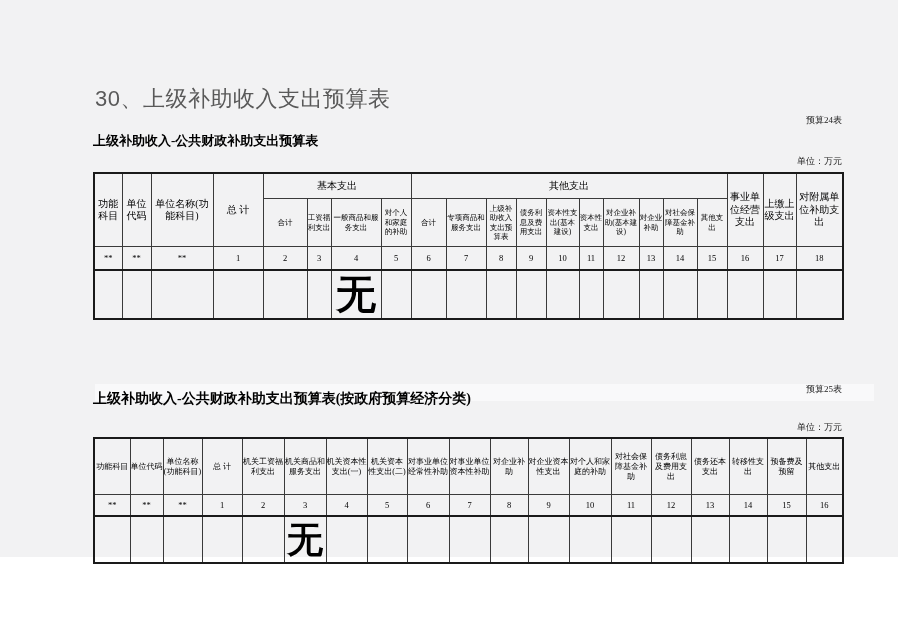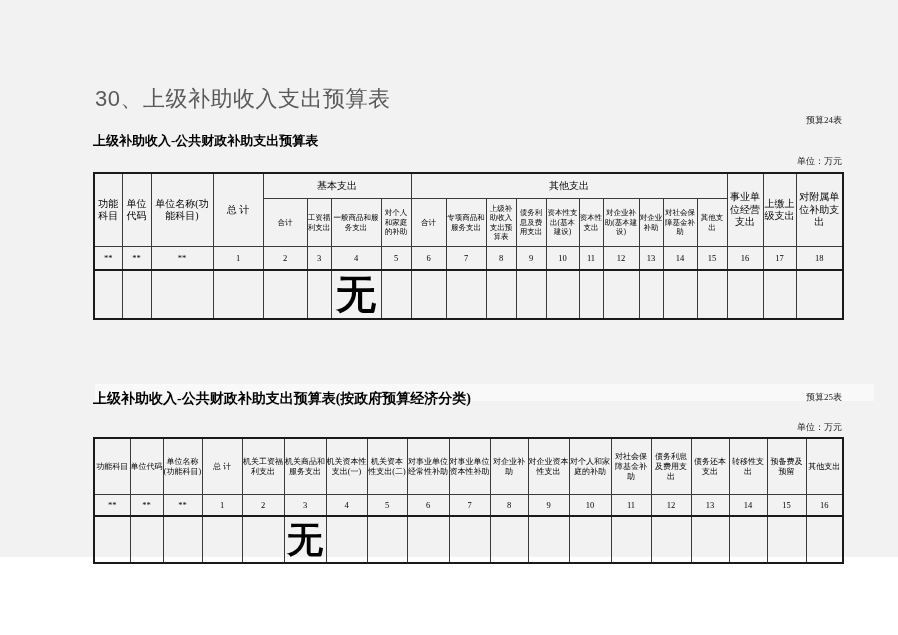--- a/index.html
+++ b/index.html
@@ -139,21 +139,21 @@
         <td></td>
         <td></td>
         <td></td>
         <td></td>
       </tr>
     </tbody>
       </table>
   </div>
 
   <div class="para-bar"></div>
-  <div class="tag" style="top:391px;">预算25表</div>
+  <div class="tag" style="top:383px;">预算25表</div>
   <div class="tbl-title t25-title">上级补助收入-公共财政补助支出预算表(按政府预算经济分类)</div>
   <div class="unit" style="top:421px;">单位：万元</div>
 
   <div class="tblwrap" style="top:437px;">
     <table class="budget" id="t25">
       <colgroup>
         <col style="width:36px">
           <col style="width:33px">
           <col style="width:39px">
           <col style="width:40px">

